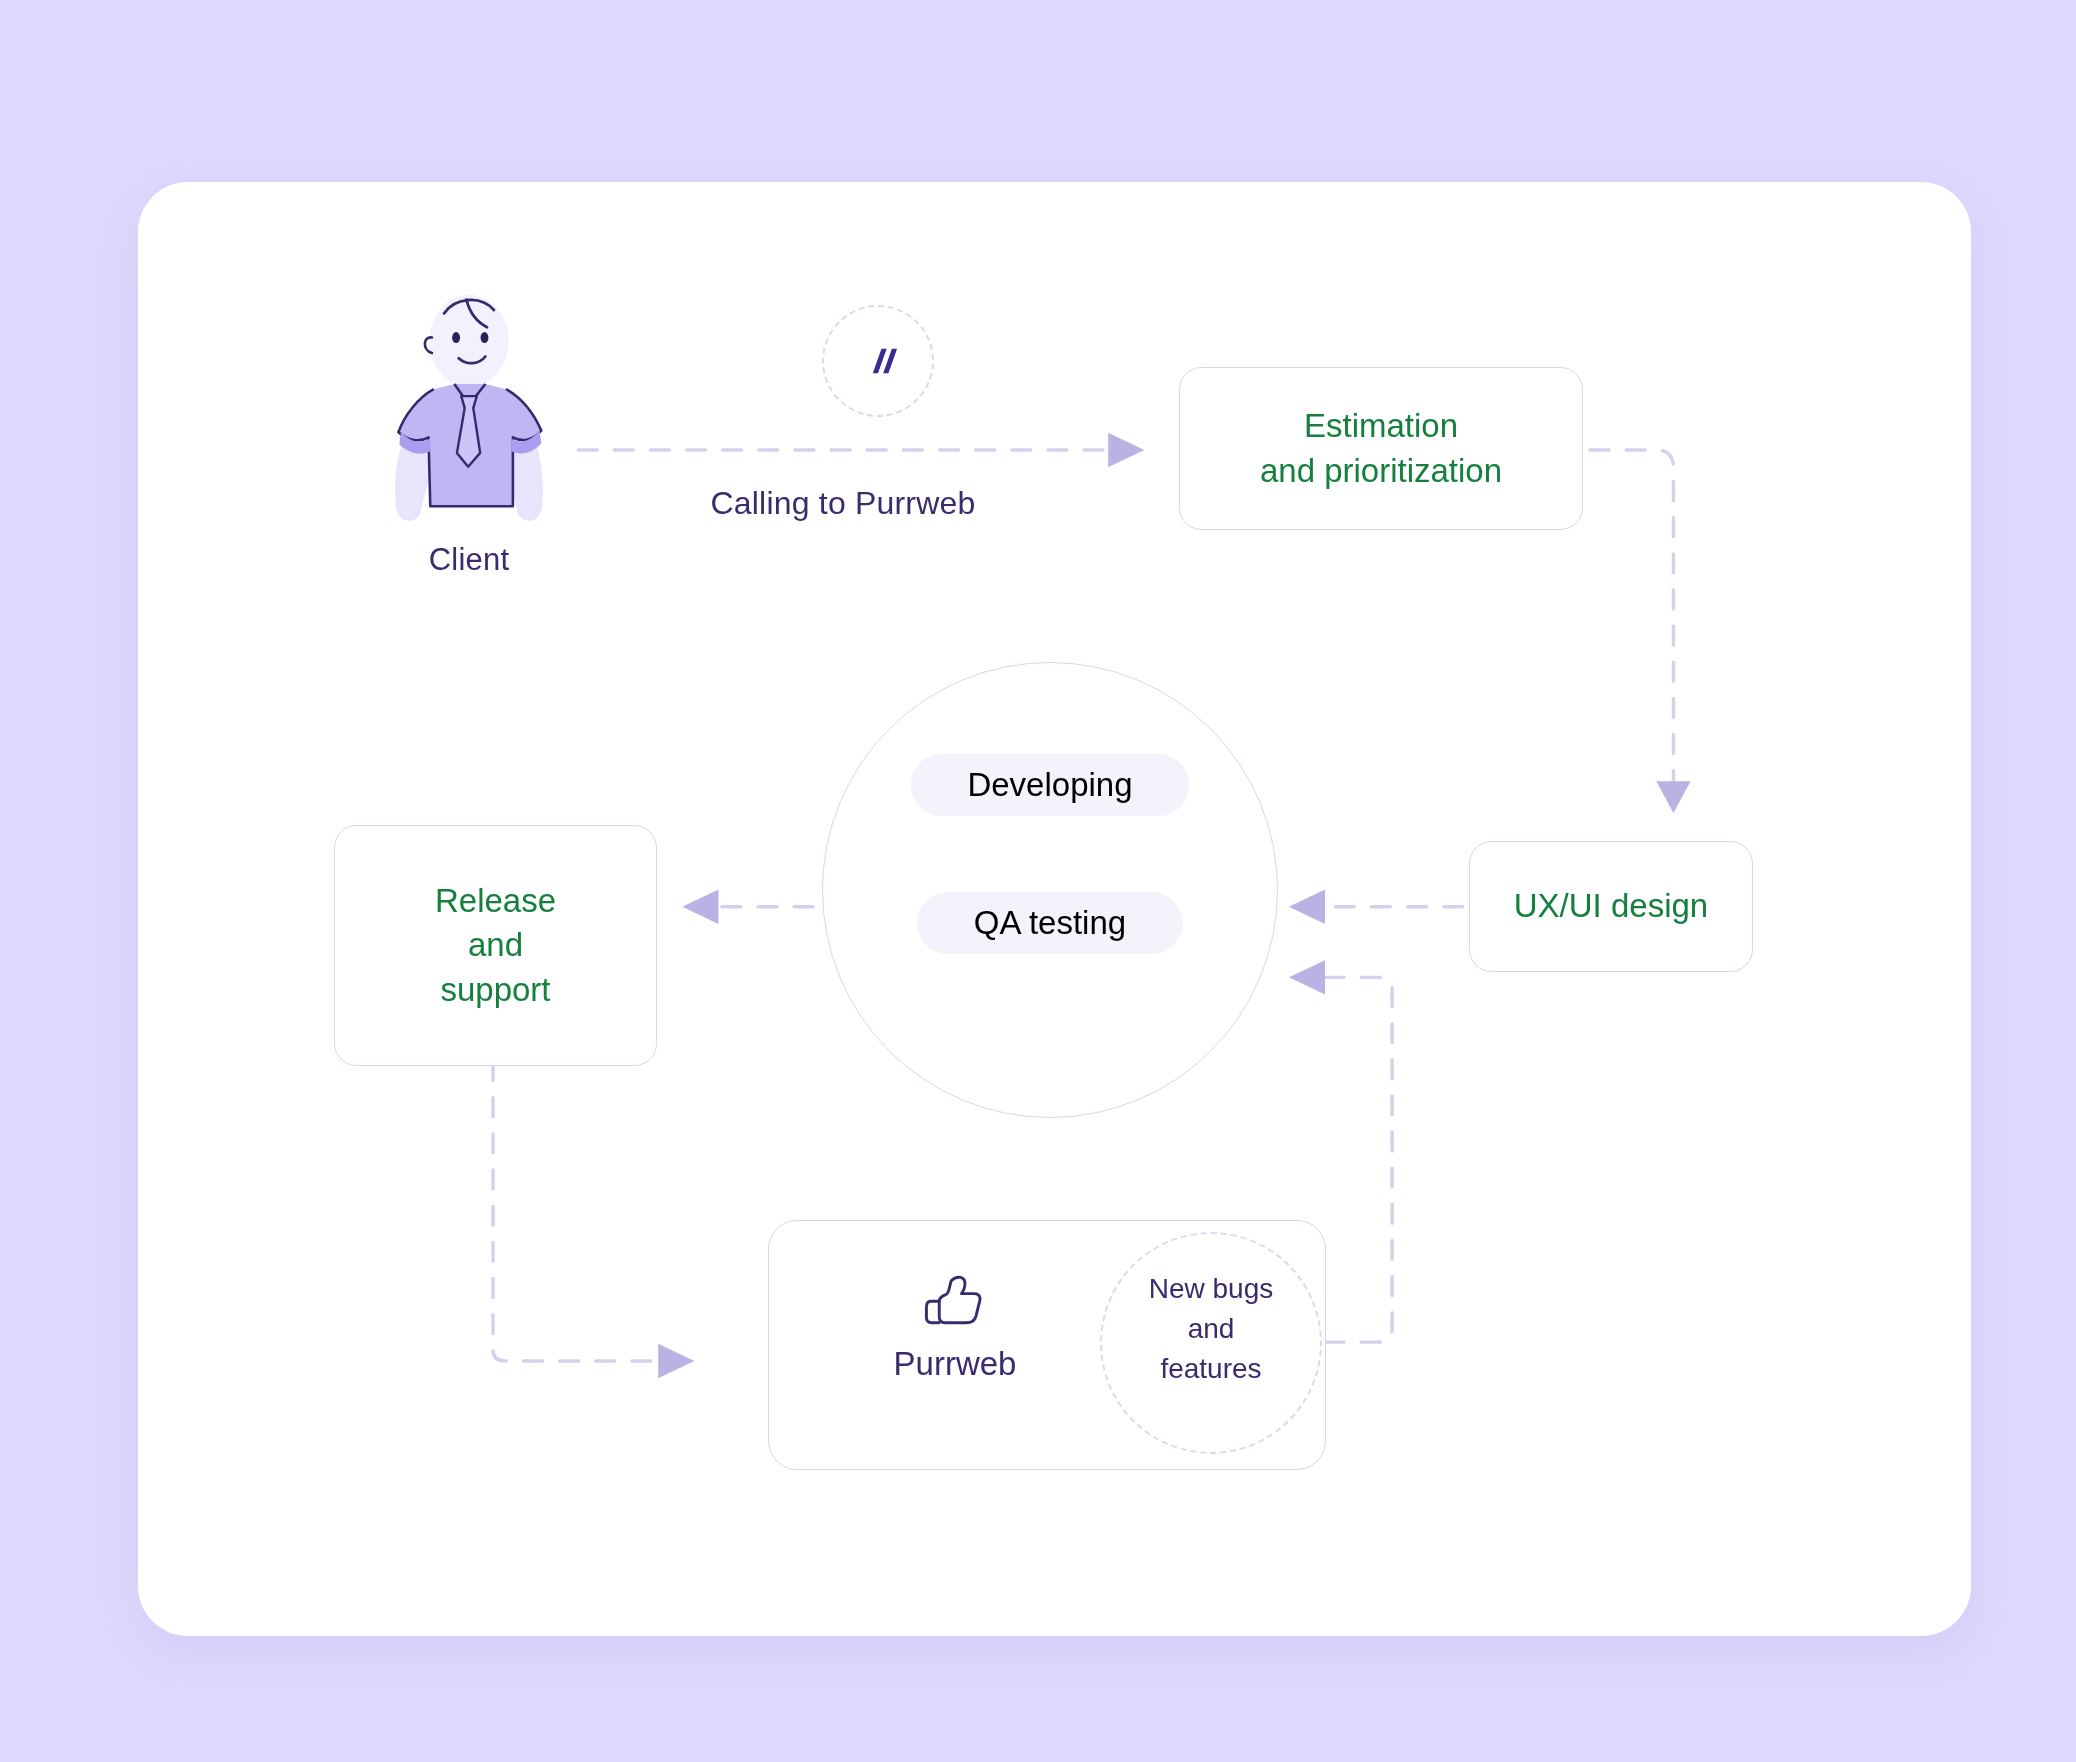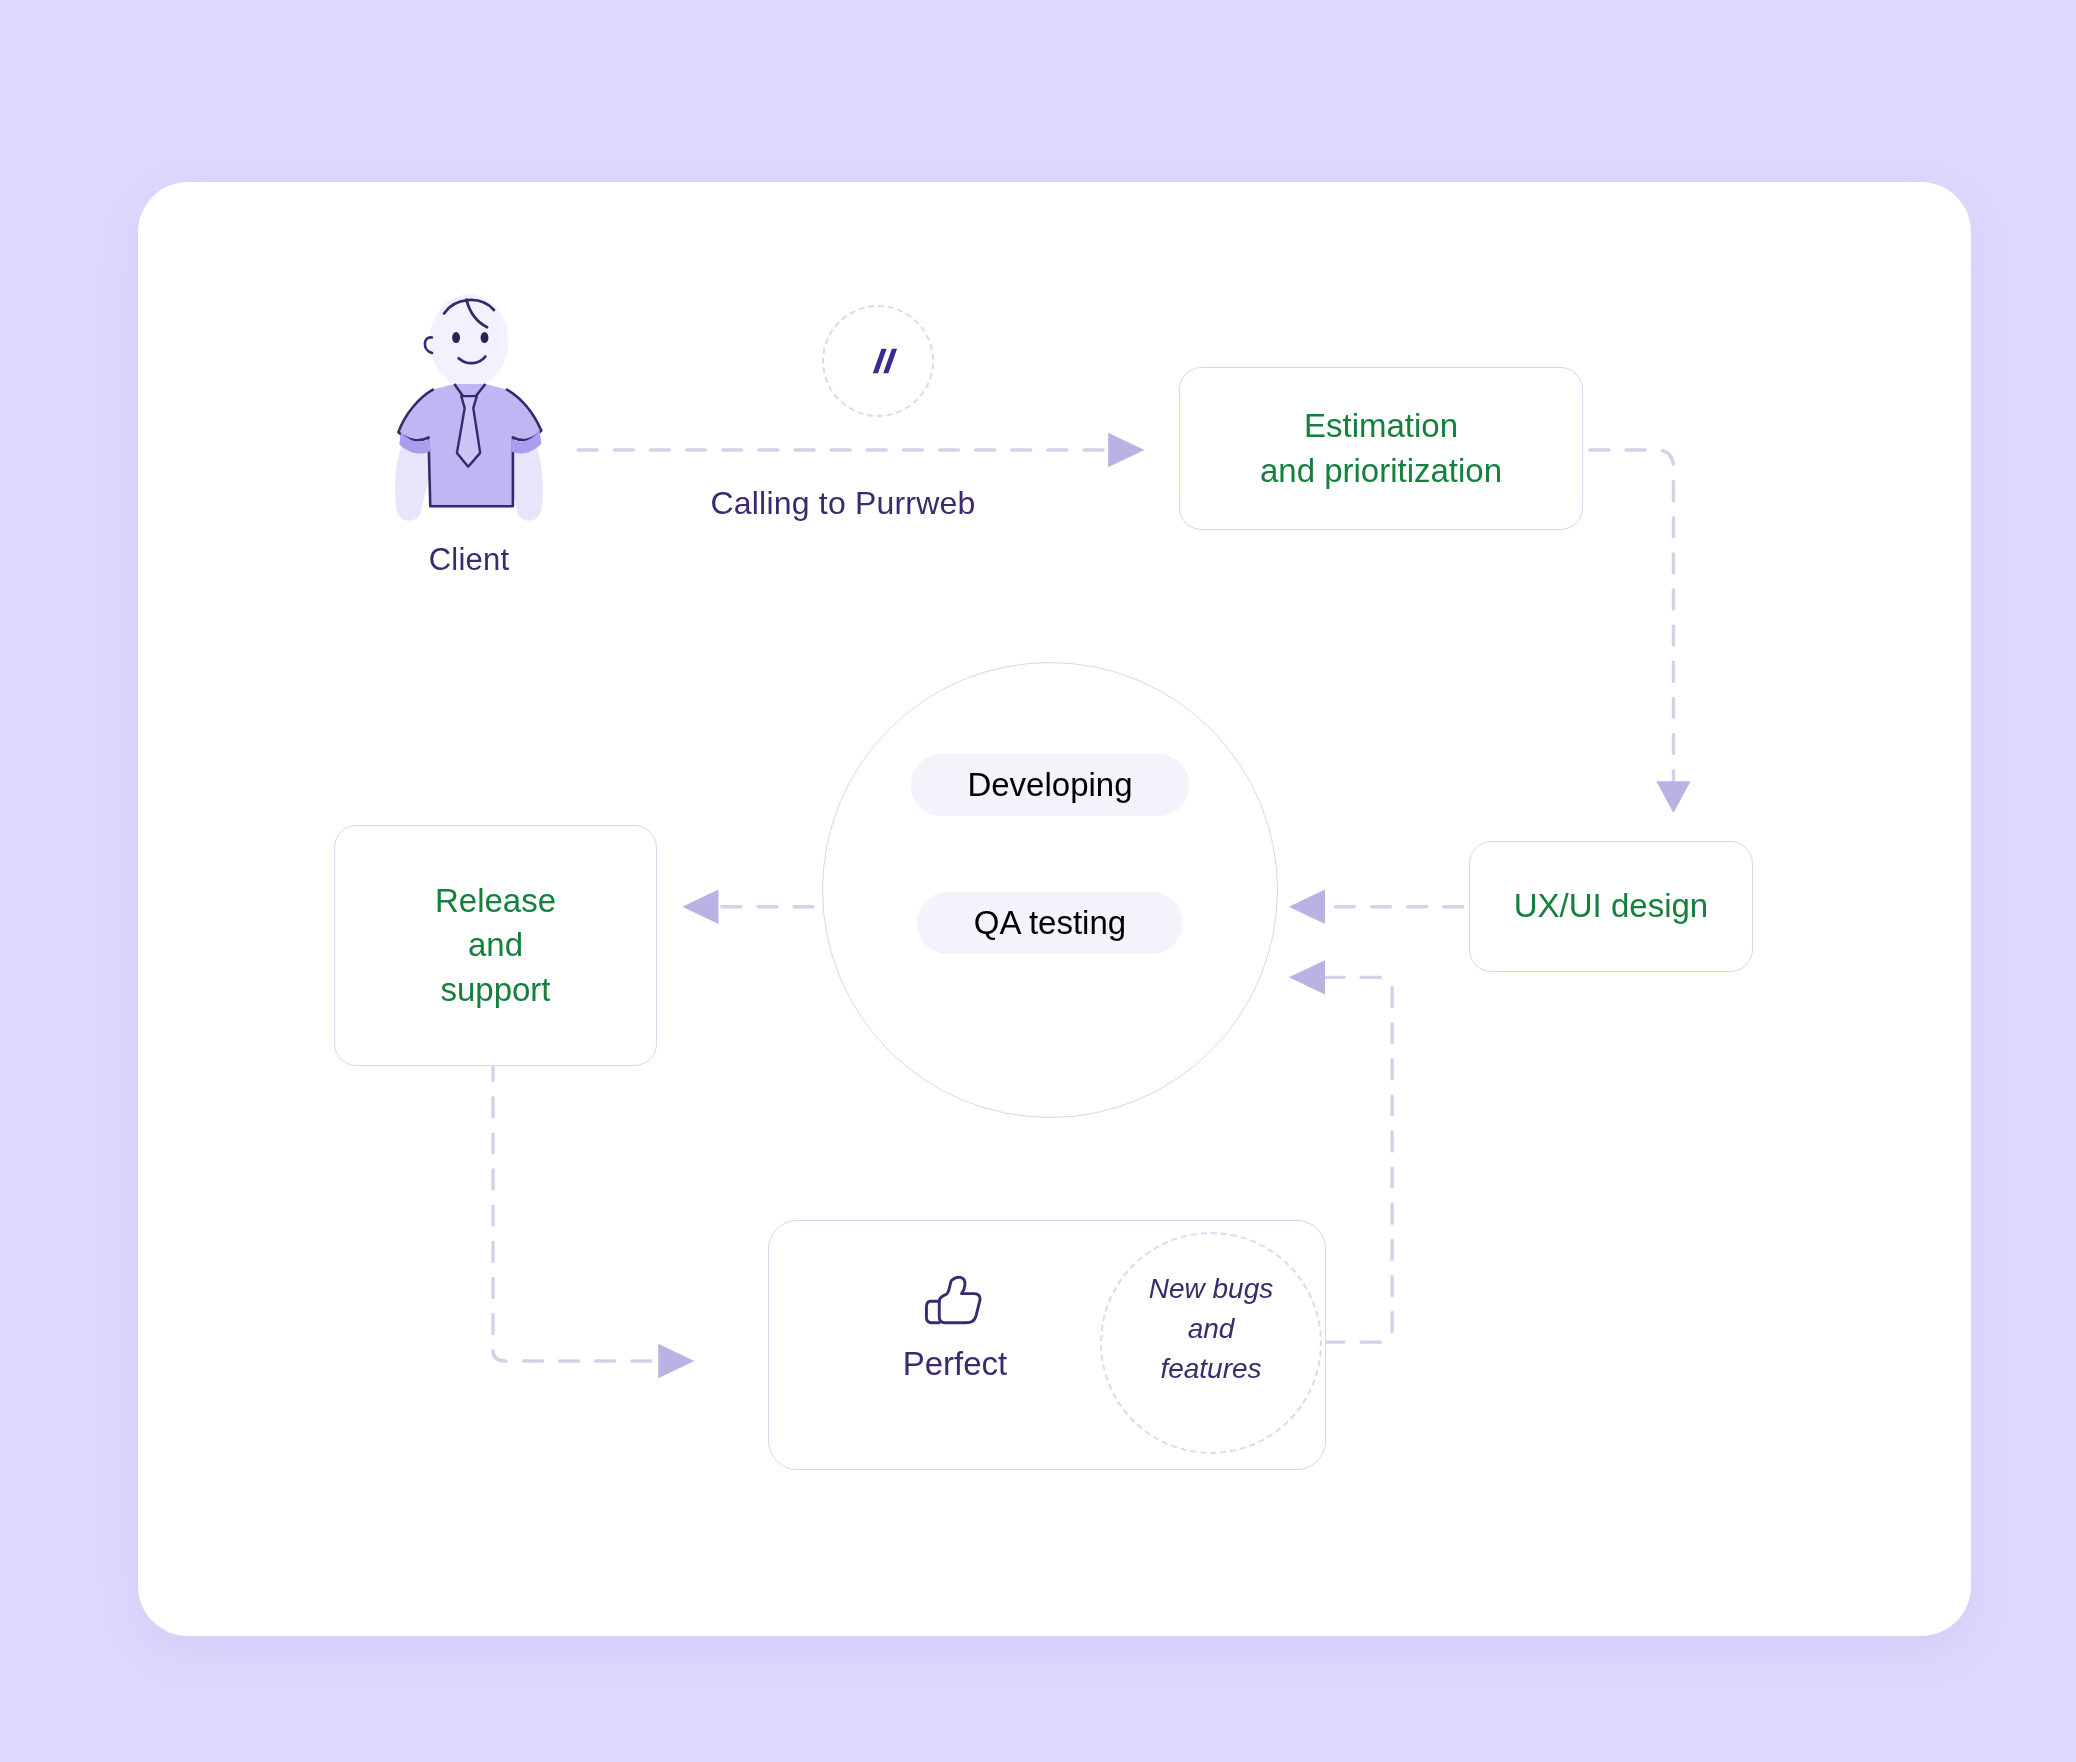--- a/index.html
+++ b/index.html
@@ -145,21 +145,20 @@
   }
   #newbugs-label {
     position: absolute;
     left: 1100px;
     top: 1269px;
     width: 222px;
     color: #3b2a6e;
     font-size: 28px;
     line-height: 1.42;
     text-align: center;
-    font-style: italic;
     white-space: pre-line;
   }
   #calling-label { left: 602px; top: 482px; width: 482px; font-size: 32px; }
 </style>
 </head>
 <body>
 
 <div id="root">
 
   <div id="card"></div>
@@ -260,21 +259,21 @@
 support</div>
   </div>
 
   <div class="node-box" style="left:768px; top:1220px; width:558px; height:250px; border-radius:29px;"></div>
 
   <div id="perfect-group">
     <svg viewBox="0 0 76 70" width="65" height="60">
       <path d="M33 9 C40 2 50 4 49 14 C48.4 20 45 24 45 24 L60 24 C66 24 68 29 66 34 L62 50 C60 57 56 58 50 58 L26 58 C21 58 19 55 19 51 L19 33 C19 28 23 27 27 25 C31 23 31 14 33 9 Z" fill="none" stroke="#3b2a6e" stroke-width="3.4" stroke-linejoin="round" stroke-linecap="round"></path>
       <path d="M19 33 L9 33 C5 33 4 36 4 40 L4 52 C4 56 6 58 10 58 L19 58" fill="none" stroke="#3b2a6e" stroke-width="3.4" stroke-linejoin="round" stroke-linecap="round"></path>
     </svg>
-    <div id="perfect-label">Perfect</div>
+    <div id="perfect-label">Purrweb</div>
   </div>
 
   <div class="dashed-circle" id="newbugs-circle"></div>
   <div id="newbugs-label">New bugs
 and
 features</div>
 
   <div id="cycle-circle">
     <div class="cycle-pill" style="top:91px;">Developing</div>
     <div class="cycle-pill" style="top:229px;">QA testing</div>

